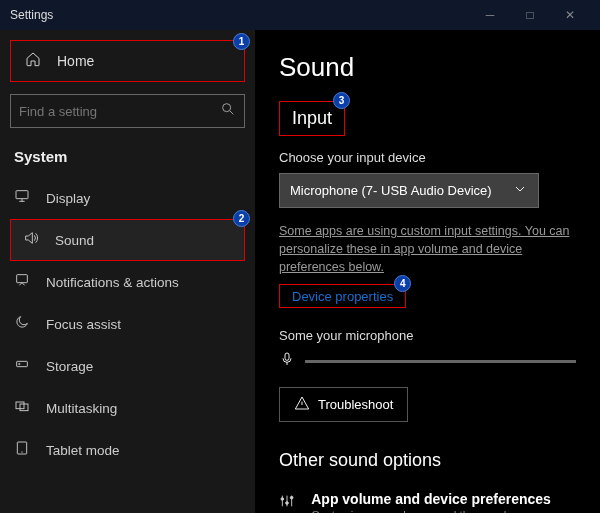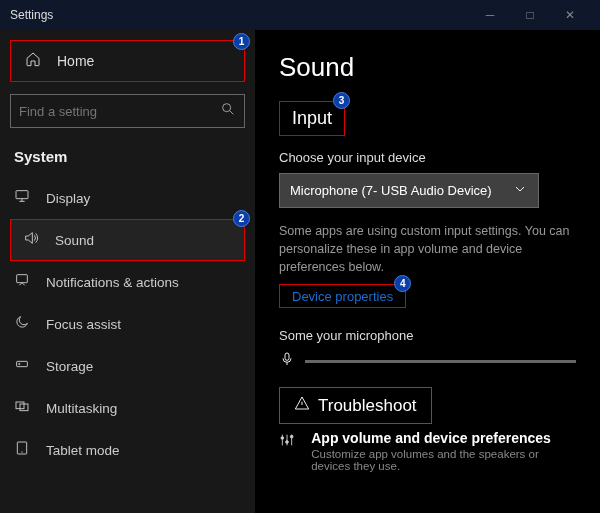--- a/index.html
+++ b/index.html
@@ -31,26 +31,26 @@
 .b4 { top: -10px; right: -6px; }
 .main { flex: 1; background: #000; padding: 22px 24px 10px 24px; overflow-y: auto; position: relative; }
 .main::-webkit-scrollbar { width: 6px; }
 .main::-webkit-scrollbar-thumb { background: #333; }
 .page-title { font-size: 26px; font-weight: 300; margin-bottom: 18px; }
 .section-h { font-size: 18px; font-weight: 400; padding: 4px 6px; display: inline-block; }
 .redbox { border: 1.5px solid #d00; padding: 2px 6px; position: relative; display: inline-block; }
 .sub-label { font-size: 13px; color: #ddd; margin: 14px 0 8px 0; }
 .select { width: 260px; border: 1px solid #666; background: #404040; padding: 7px 10px; display: flex; align-items: center; font-size: 13px; }
 .select .chev { margin-left: auto; }
-.desc { font-size: 12.5px; color: #999; margin: 14px 0 8px 0; line-height: 1.45; }
+.desc { font-size: 12.5px; color: #999; margin: 14px 0 8px 0; line-height: 1.45; text-decoration: underline; }
 .link { color: #1a6dd0; font-size: 13px; padding: 4px 6px; }
 .test-label { font-size: 13px; color: #ddd; margin: 20px 0 8px 0; }
 .mic-row { display: flex; align-items: center; gap: 10px; }
 .mic-row .bar { flex: 1; height: 3px; background: #666; }
-.tshoot { display: inline-flex; align-items: center; gap: 8px; border: 1px solid #555; padding: 7px 14px; margin-top: 16px; font-size: 17px; }
+.tshoot { display: inline-flex; align-items: center; gap: 8px; border: 1px solid #555; padding: 7px 14px; margin-top: 16px; font-size: 13px; }
 .other-h { font-size: 18px; font-weight: 400; margin: 28px 0 14px 0; }
 .option-row { display: flex; gap: 14px; align-items: flex-start; padding: 6px 0; }
 .option-row .icon { width: 22px; margin-top: 2px; color: #ccc; }
 .option-row .lbl { font-size: 14px; font-weight: 600; }
 .option-row .sub { font-size: 11.5px; color: #888; margin-top: 2px; }
 .icon svg { width: 16px; height: 16px; stroke: currentColor; fill: none; stroke-width: 1.4; }
 </style>
 </head>
 <body>
 
@@ -177,20 +177,21 @@
     </div>
 
     <div class="tshoot">
       <span class="icon"><svg viewBox="0 0 24 24">
             <path d="M12 3l10 18H2z"></path>
             <path d="M12 10v5M12 18h0"></path>
           </svg></span>
       <span>Troubleshoot</span>
     </div>
 
+    <div class="other-h">Other sound options</div>
 
     <div class="option-row">
       <span class="icon"><svg viewBox="0 0 24 24">
             <path d="M5 4v16M12 4v16M19 4v16"></path>
             <circle cx="5" cy="9" r="2" fill="currentColor"></circle>
             <circle cx="12" cy="15" r="2" fill="currentColor"></circle>
             <circle cx="19" cy="7" r="2" fill="currentColor"></circle>
           </svg></span>
       <div>
         <div class="lbl">App volume and device preferences</div>

